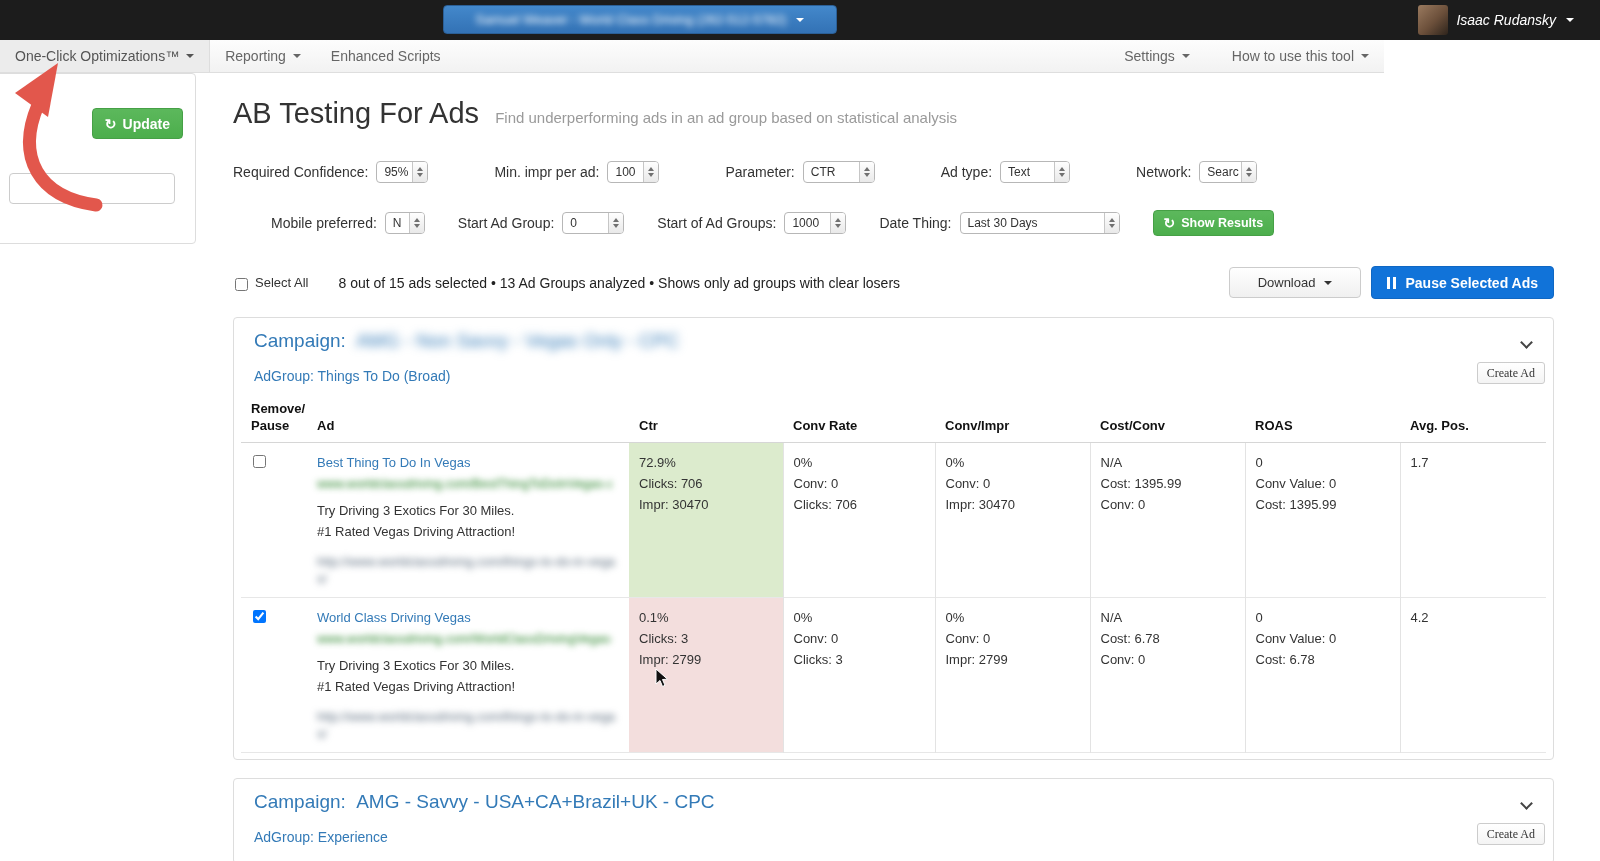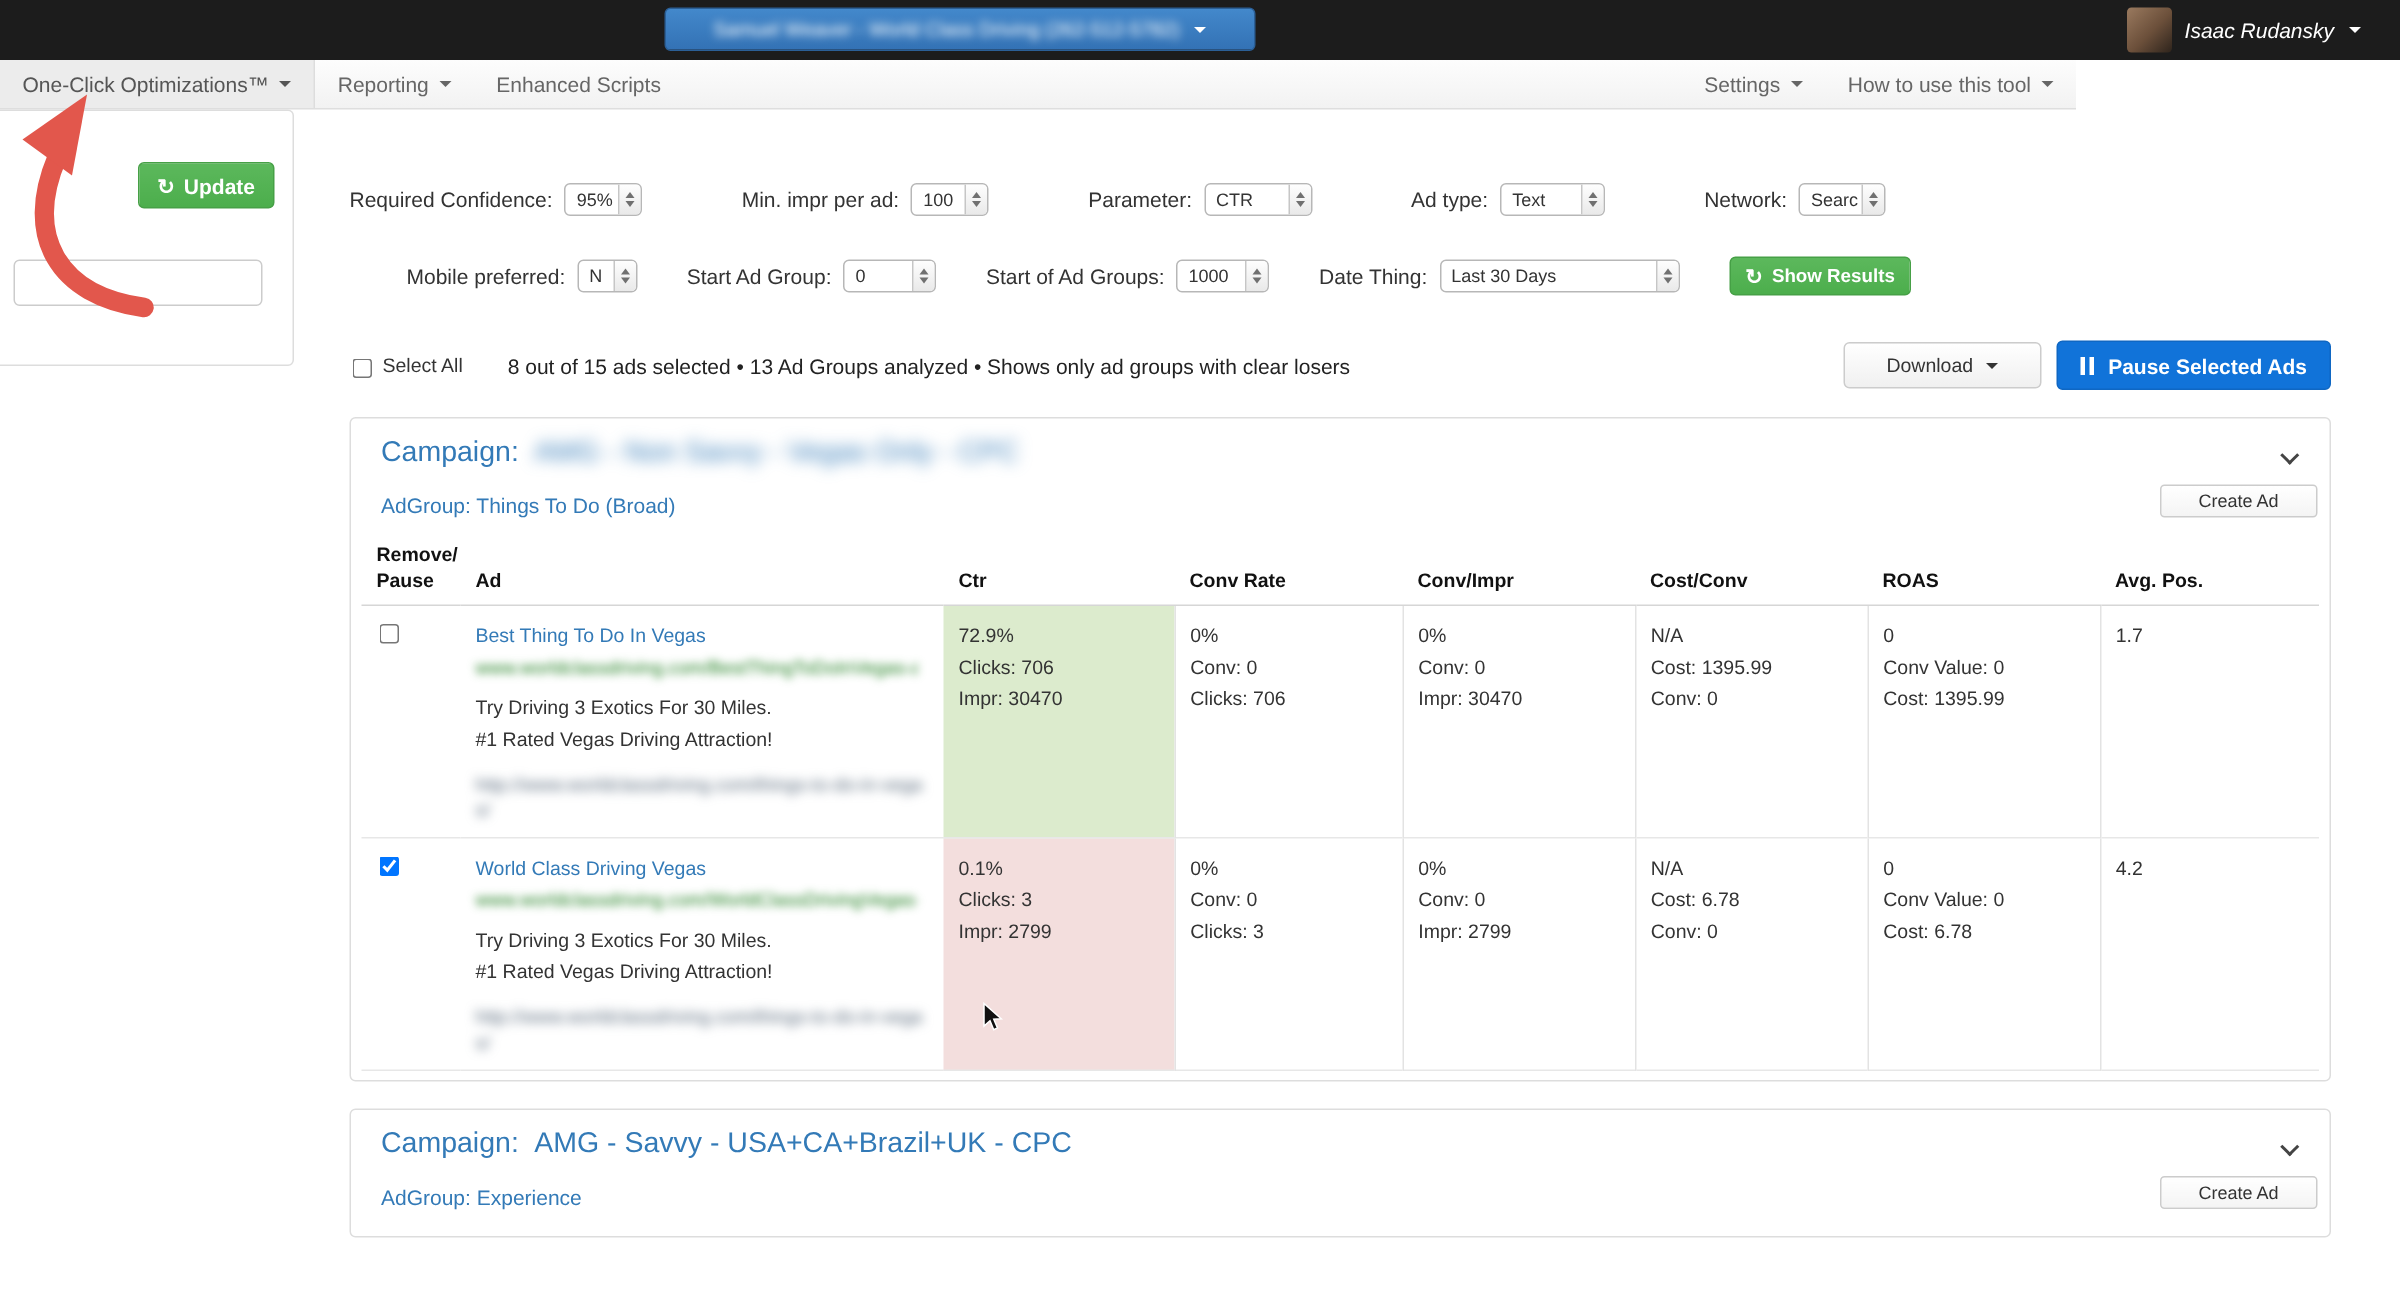--- a/index.html
+++ b/index.html
@@ -19,21 +19,21 @@
   .user-box { position:absolute; right:26px; top:4px; height:32px; display:flex; align-items:center; gap:8px; color:#fff; font-size:14px; cursor:pointer;font-style:italic; }
   .avatar { width:30px; height:30px; border-radius:3px; background:linear-gradient(135deg,#9a7a5f 0%,#6b4f3a 55%,#2e241c 100%); }
   
   .navbar {
     position:absolute; left:0; top:40px; width:1384px; height:33px;
     background:linear-gradient(#fdfdfd,#f2f2f2); border-bottom:1px solid #dedede;
     display:flex; align-items:stretch; font-size:14px; color:#666; z-index:15;
   }
   .nav-item { padding:0 15px; display:flex; align-items:center; gap:5px; cursor:pointer; white-space:nowrap; }
   .nav-item.active { background:#ececec; border-right:1px solid #ddd; color:#555; }
-  .nav-right { margin-left:auto; display:flex; }
+  .nav-right { margin-left:auto; display:flex;gap:12px; }
   .caret { display:inline-block; width:0; height:0; border-left:4px solid transparent; border-right:4px solid transparent; border-top:4px solid currentColor; margin-left:2px; }
   
   .sidebar { position:absolute; left:-1px; top:73px; width:197px; height:171px; border:1px solid #ddd; border-radius:0 4px 4px 0; background:#fff; z-index:5; }
   .btn-green {
     background:linear-gradient(#5cb85c,#4cae4c); border:1px solid #46a046; color:#fff; border-radius:4px;
     font-weight:bold; display:inline-flex; align-items:center; gap:6px; cursor:pointer; font-family:inherit;
   }
   .update-btn { position:absolute; right:12px; top:34px; height:31px; padding:0 12px; font-size:14px; }
   .sidebar-input { position:absolute; left:9px; top:99px; width:166px; height:31px; border:1px solid #ccc; border-radius:4px; font-family:inherit; font-size:13px; padding:0 8px; }
   .refresh-ico { font-size:14px; line-height:1; }
@@ -59,21 +59,21 @@
   .right-actions { margin-left:auto; display:flex; align-items:center; gap:10px; }
   .download-btn { height:31px; padding:0 28px; background:linear-gradient(#fff,#f0f0f0); border:1px solid #ccc; border-radius:4px; font-size:13px; color:#333; display:inline-flex; align-items:center; gap:7px; cursor:pointer; font-family:inherit; }
   .pause-btn { height:33px; padding:0 15px; background:#1173d9; border:1px solid #0f67c3; border-radius:4px; color:#fff; font-size:14px; font-weight:bold; display:inline-flex; align-items:center; cursor:pointer; font-family:inherit; }
   .pause-ico { display:inline-flex; gap:3px; margin-right:9px; }
   .pause-ico i { width:3px; height:12px; background:#fff; display:block; }
   
   .panel { position:relative; border:1px solid #ddd; border-radius:4px; background:#fff; margin-top:18px; padding-bottom:6px; }
   .panel-header { padding:12px 40px 2px 20px; font-size:19px; color:#337ab7; cursor:pointer; }
   .c-prefix { margin-right:6px; }
   .chev { position:absolute; right:22px; top:20px; width:9px; height:9px; border-right:2px solid #444; border-bottom:2px solid #444; transform:rotate(45deg); cursor:pointer; }
-  .create-ad { position:absolute; right:8px; top:44px; height:22px; padding:0 25px; font-size:12px; border:1px solid #ccc; border-radius:3px; background:linear-gradient(#fff,#f4f4f4); color:#333; cursor:pointer; font-family:Liberation Sans, sans-serif; }
+  .create-ad { position:absolute; right:8px; top:44px; height:22px; padding:0 9px; font-size:12px; border:1px solid #ccc; border-radius:3px; background:linear-gradient(#fff,#f4f4f4); color:#333; cursor:pointer; font-family:Liberation Serif, serif; }
   .adgroup { padding:14px 20px 12px; font-size:14px; color:#337ab7; cursor:pointer; }
   
   table.ads { width:calc(100% - 14px); margin:0 0 0 7px; border-collapse:collapse; table-layout:fixed; font-size:13px; }
   table.ads th { text-align:left; vertical-align:bottom; padding:4px 10px 8px; font-size:13px; color:#111; border-bottom:1px solid #d6d6d6; white-space:pre-line; line-height:17px; }
   table.ads td { vertical-align:top; padding:9px 10px; line-height:21px; color:#333; }
   tr.ad-row { border-bottom:1px solid #e7e7e7; }
   tr.ad-row td { height:153px; }
   td.c-ctr.good { background:#dcebcd; }
   td.c-ctr.bad  { background:#f3dedd; }
   td.c-stat { border-left:1px solid #e3e3e3; }
@@ -135,20 +135,24 @@
   <input class="sidebar-input" style="">
 </div>
 
 <svg class="red-arrow" width="100" height="158" viewBox="0 0 100 158">
   <path d="M88 150 C 30 142, 8 102, 30 50" fill="none" stroke="#e2574c" stroke-width="13" stroke-linecap="round"></path>
   <polygon points="50,8 7,38 40,62" fill="#e2574c"></polygon>
 </svg>
 
 <div class="main">
 
+  <h1 class="page-title">
+    <span>AB Testing For Ads</span>
+    <span class="subtitle">Find underperforming ads in an ad group based on statistical analysis</span>
+  </h1>
 
   <div class="filter-row r1">
     <div class="fgroup">
       <span>Required Confidence:</span>
       <span class="sel" style="width:52px">
         <span class="val">95%</span>
         <span class="stepper">
             <i class="t-up"></i>
             <i class="t-dn"></i>
           </span>

